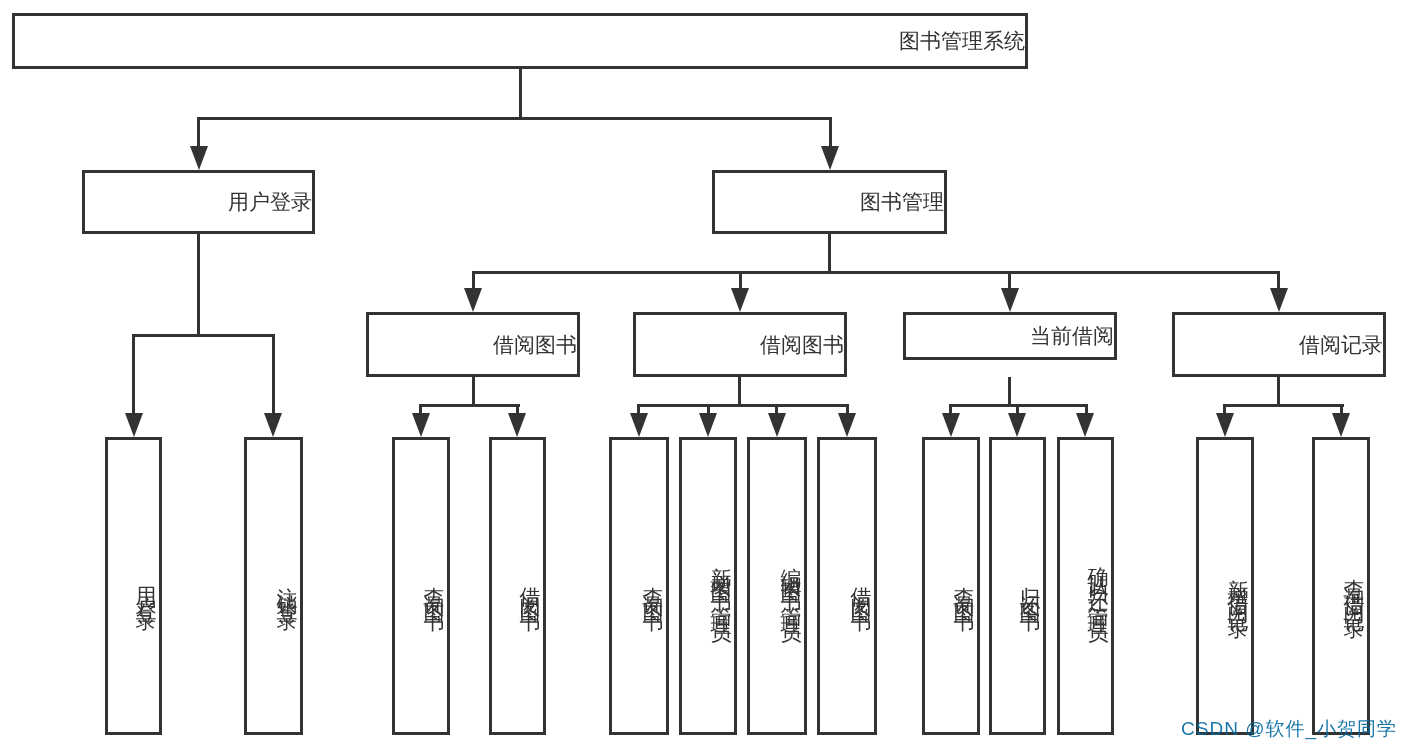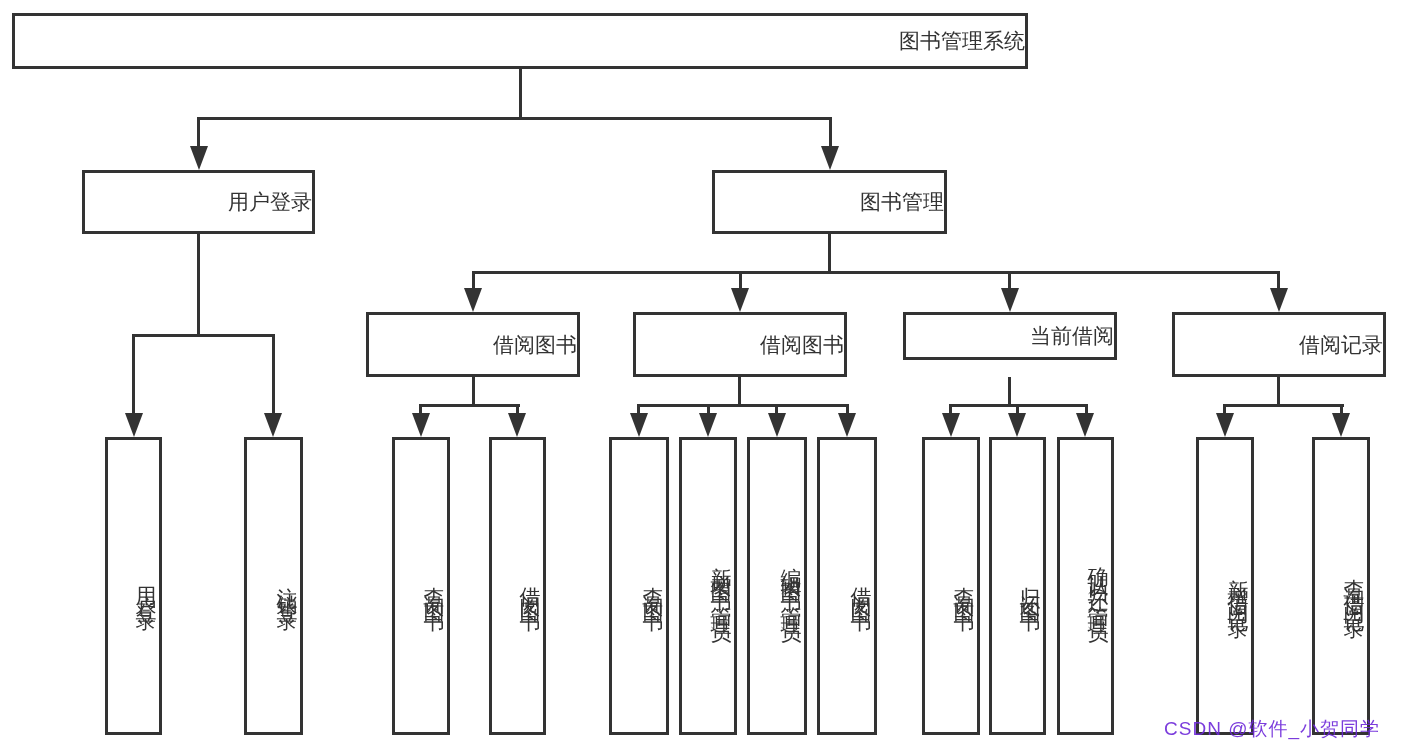--- a/index.html
+++ b/index.html
@@ -15,21 +15,21 @@
   .box.vert span{
     writing-mode:vertical-rl;letter-spacing:8px;white-space:nowrap;
   }
   .hline,.vline{position:absolute;background:#333333;z-index:1;}
   .arrow{
     position:absolute;width:0;height:0;z-index:1;
     border-left:9px solid transparent;border-right:9px solid transparent;
     border-top:24px solid #333333;
   }
   .watermark{
-    position:absolute;right:25px;top:716px;font-size:19px;color:#6d28d9;
+    position:absolute;right:8px;top:716px;font-size:19px;color:#0369a1;
     z-index:5;letter-spacing:1px;opacity:.9;
   }
 </style>
 </head>
 <body>
 
 <div class="canvas">
 
   <div class="box" style="left:12px;top:13px;width:1016px;height:56px">
     <span>图书管理系统</span>

